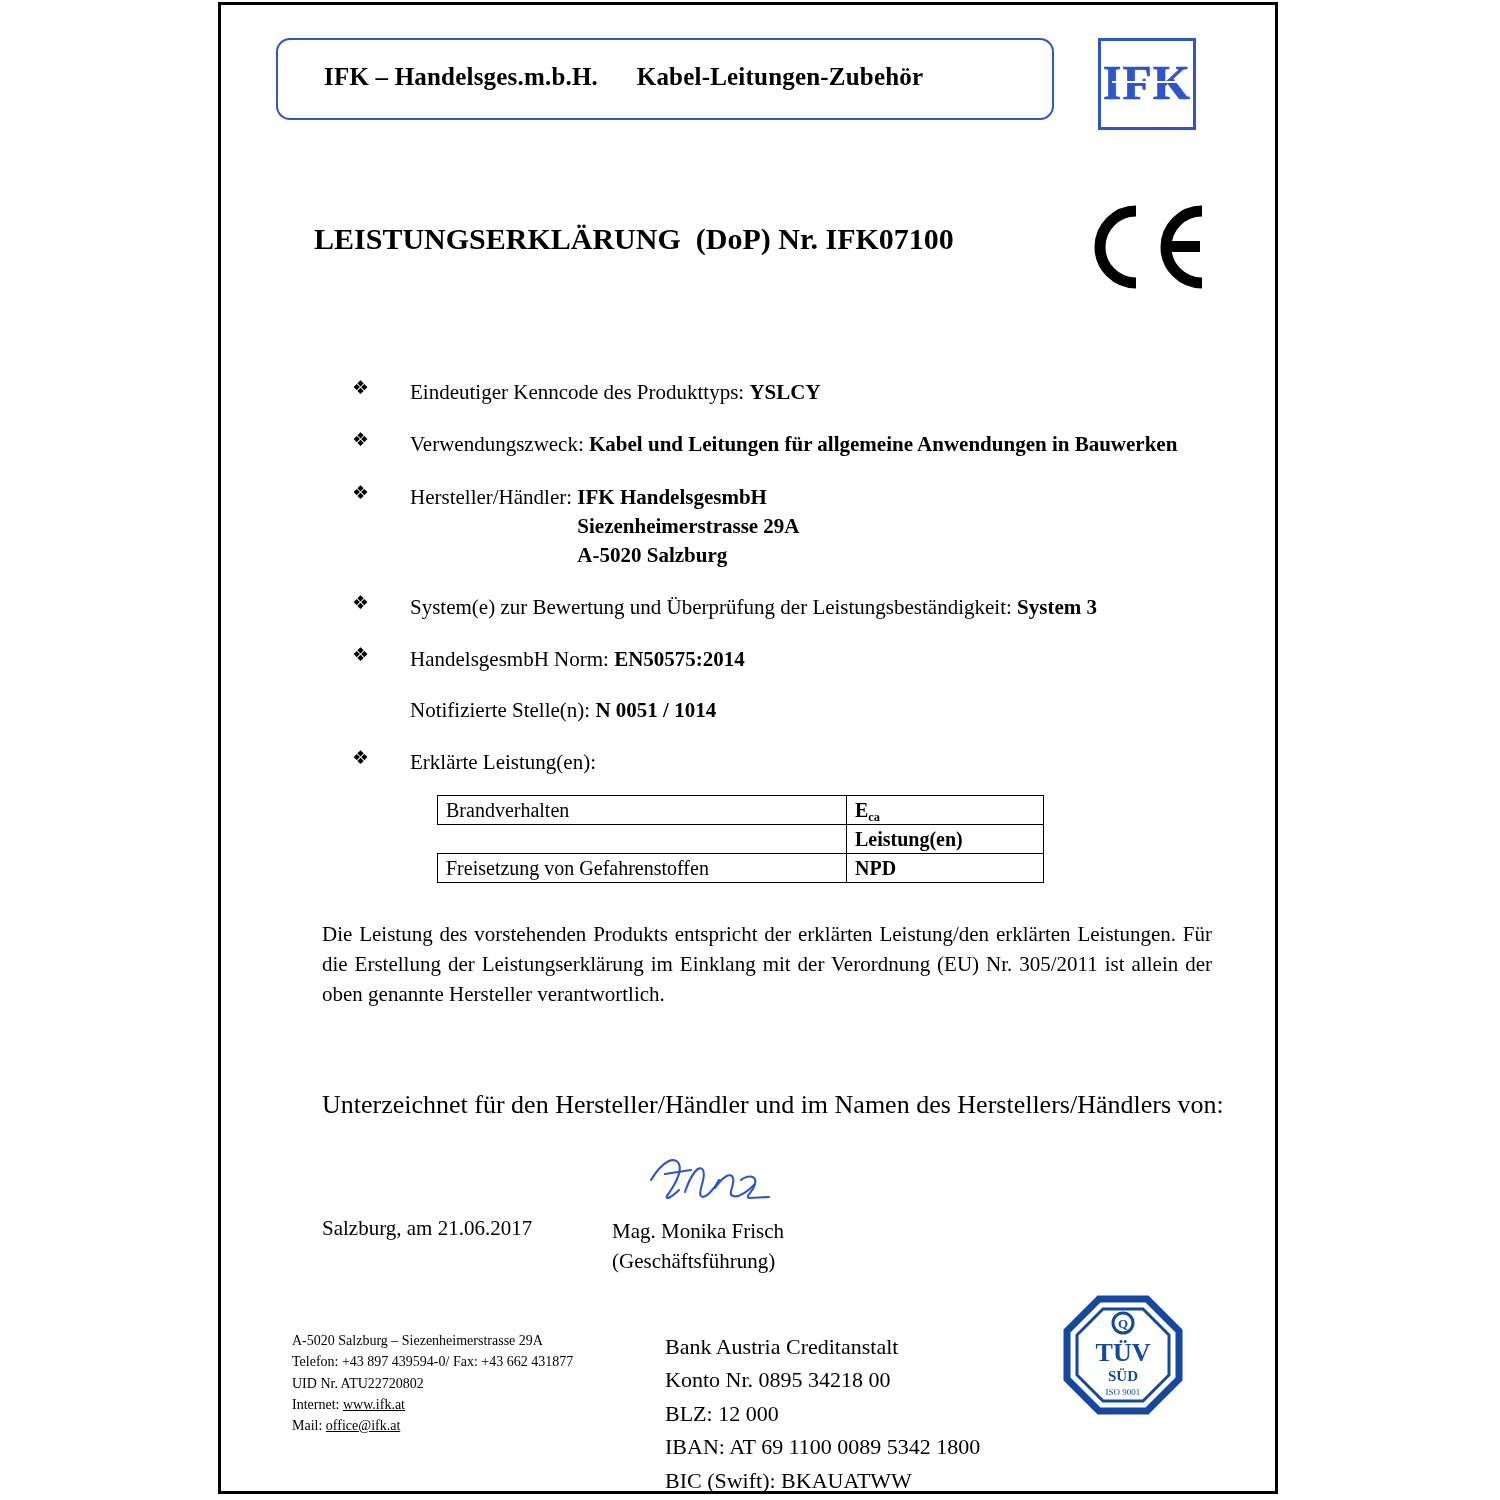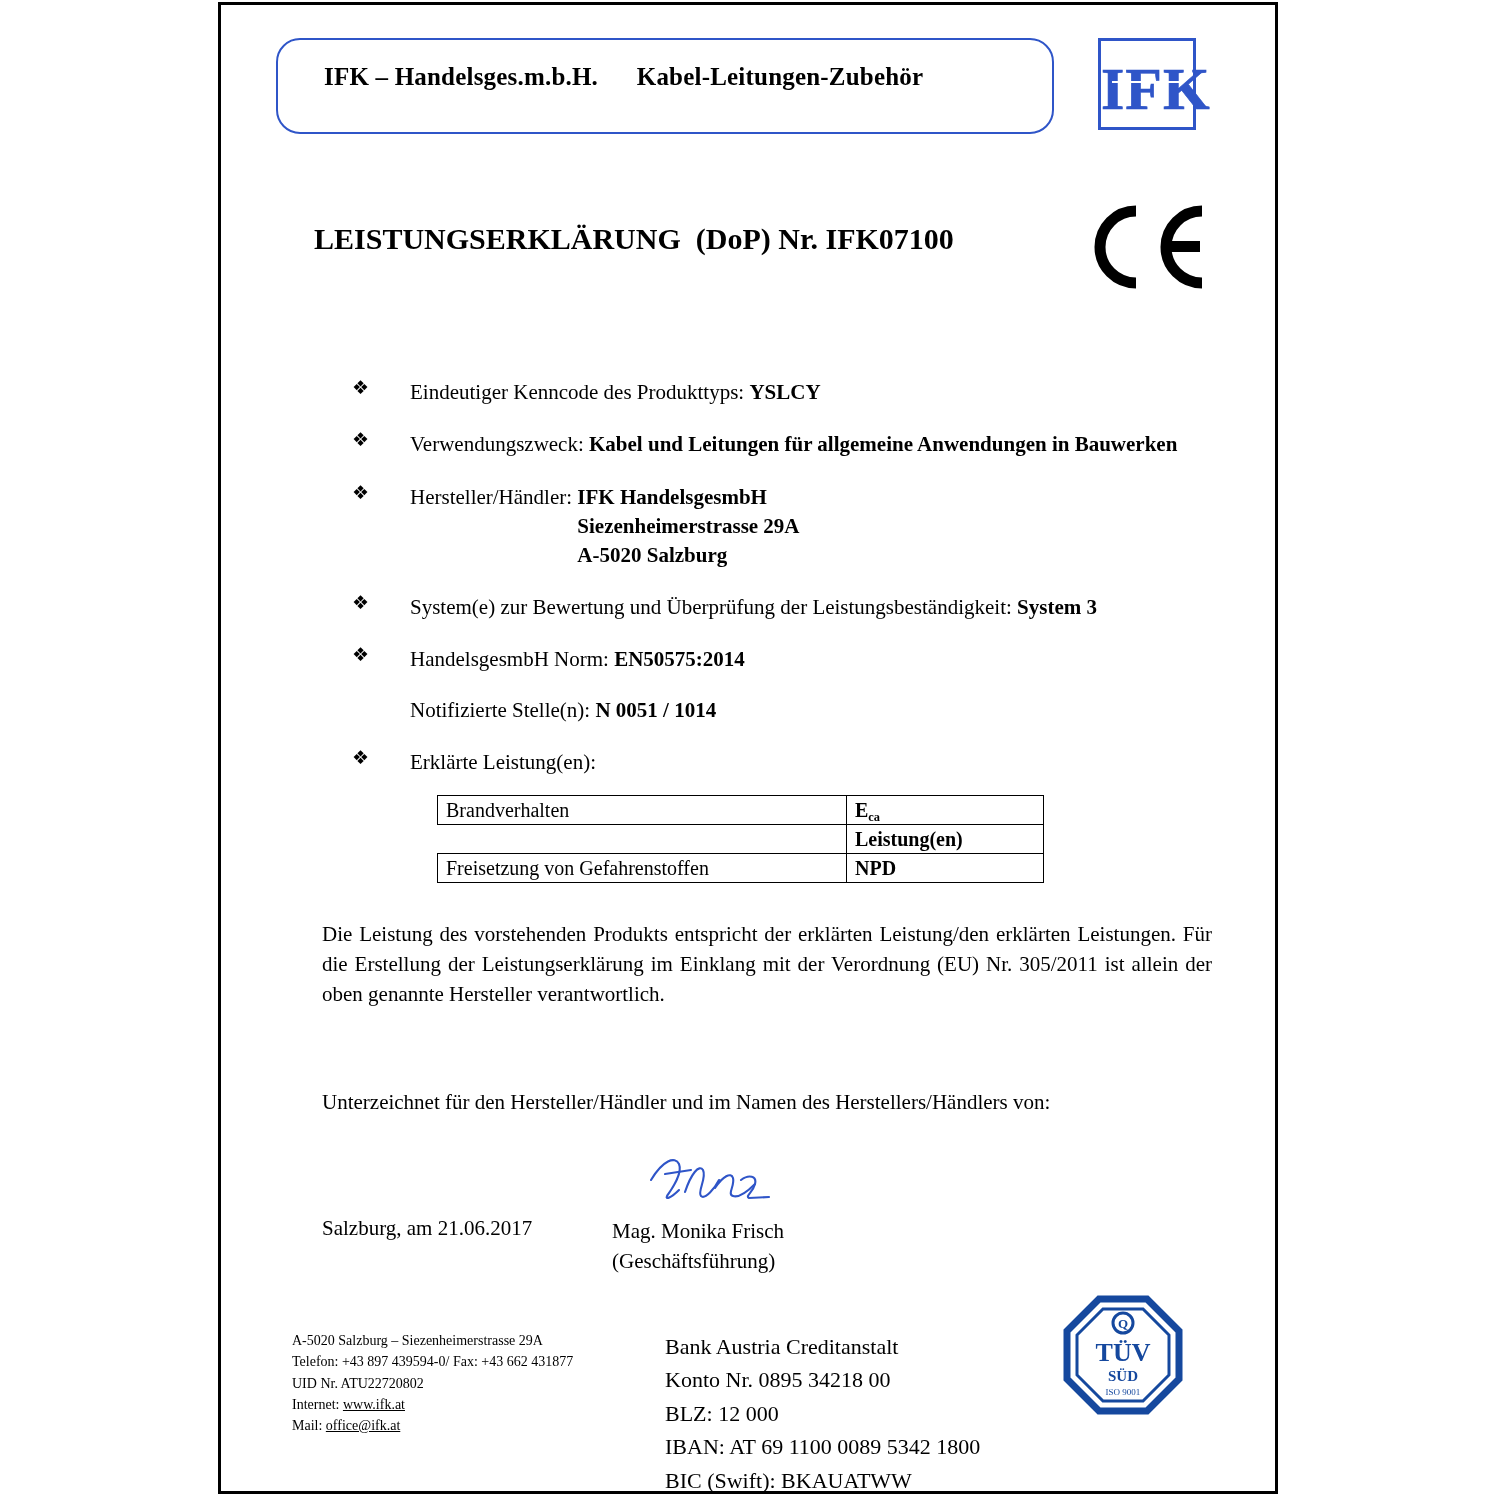--- a/index.html
+++ b/index.html
@@ -30,23 +30,23 @@
     height: 1492px;
     border: 3px solid #000;
     box-sizing: border-box;
   }
   
   .header-box {
     position: absolute;
     left: 276px;
     top: 38px;
     width: 778px;
-    height: 96px;
+    height: 82px;
     border: 2.5px solid #2f55c8;
-    border-radius: 24px;
+    border-radius: 14px;
     box-sizing: border-box;
     padding-left: 24px;
   }
   .header-text {
     position: absolute;
     left: 46px;
     top: 23px;
     font-size: 25px;
     font-weight: bold;
     letter-spacing: 0.2px;
@@ -61,21 +61,21 @@
     border: 3px solid #2f55c8;
     box-sizing: border-box;
   }
   .logo-text {
     position: absolute;
     left: 0;
     top: 14px;
     width: 100%;
     text-align: center;
     font-family: "Liberation Serif", serif;
-    font-size: 60px;
+    font-size: 48px;
     font-weight: bold;
     color: #2f55c8;
     letter-spacing: 1px;
     -webkit-text-stroke: 0.6px #2f55c8;
   }
   .logo-text::after {
     content: "";
     position: absolute;
     left: 12%;
     right: 12%;
@@ -174,21 +174,21 @@
     font-size: 21px;
     line-height: 1.42;
     text-align: justify;
   }
 
   
   .signed-line {
     position: absolute;
     left: 322px;
     top: 1090px;
-    font-size: 21px;
+    font-size: 26px;
   }
   .sig-place {
     position: absolute;
     left: 322px;
     top: 1216px;
     font-size: 21px;
   }
   .sig-name {
     position: absolute;
     left: 612px;

